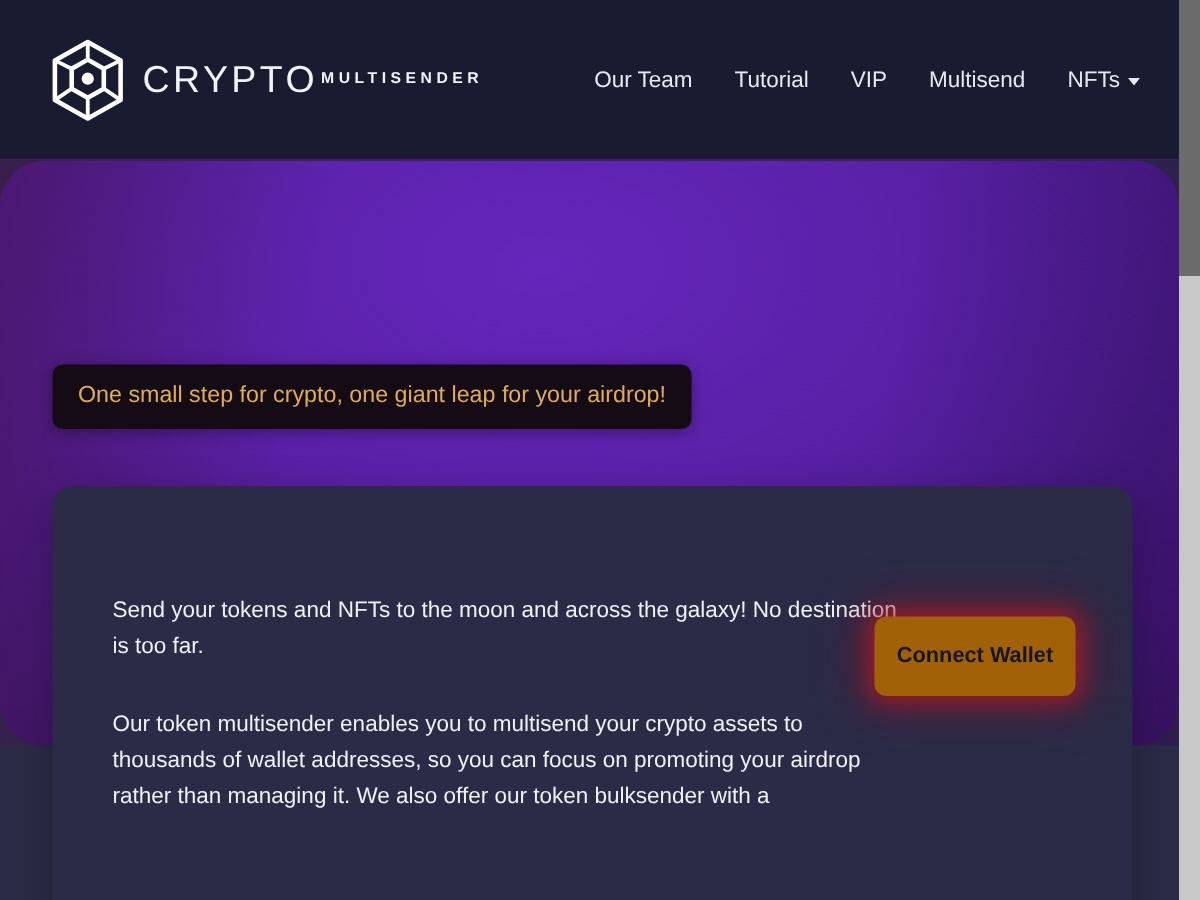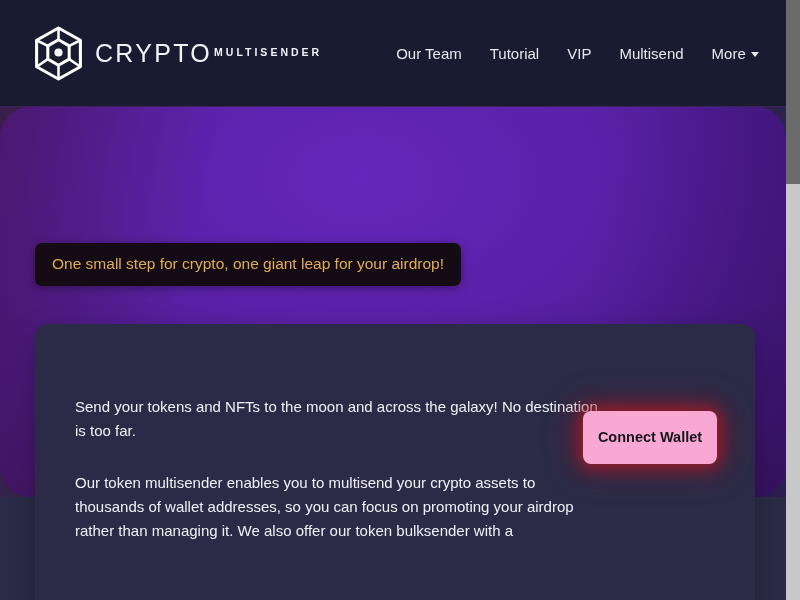--- a/index.html
+++ b/index.html
@@ -84,21 +84,21 @@
   }
   #card-inner { position:relative; padding:0 40px; }
   #headline-row { display:flex; align-items:flex-start; }
   #headline {
     color:#ffffff; font-size:38px; line-height:1.31; font-weight:400;
     max-width:500px; letter-spacing:-0.2px;
   }
   #connect-wallet {
     position:absolute; right:38px; top:16px;
     width:134px; height:53px;
-    background:#f9a8d4; color:#16161d;
+    background:#a16207; color:#16161d;
     border:none; border-radius:8px;
     font-family:"Liberation Sans", sans-serif;
     font-size:14.5px; font-weight:700; line-height:1.32;
     cursor:pointer;
     box-shadow:0 0 16px 4px rgba(190,25,35,0.70), 0 0 30px 10px rgba(150,15,30,0.35);
   }
   .body-copy {
     color:#f0f1f6; font-size:15px; line-height:1.58;
     max-width:528px;
   }
@@ -153,21 +153,21 @@
         <a class="nav-link" href="#">
           <span>Tutorial</span>
         </a>
         <a class="nav-link" href="#">
           <span>VIP</span>
         </a>
         <a class="nav-link" href="#">
           <span>Multisend</span>
         </a>
         <a class="nav-link" href="#">
-          <span>More</span>
+          <span>NFTs</span>
           <i class="caret"></i>
         </a>
       </nav>
 
       <div id="socials">
         <a href="#">
           <svg class="social" viewBox="0 0 24 24">
             <circle cx="12" cy="12" r="11" fill="#ffffff"></circle>
             <path d="M5.6 11.9 L17.6 7.1 L15.4 17.4 L11.6 14.4 L9.9 16.3 L9.7 13.2 Z" fill="#191c31"></path>
             <path d="M9.9 13.4 L15.9 9.2 L10.3 14.6 Z" fill="#ffffff"></path>

